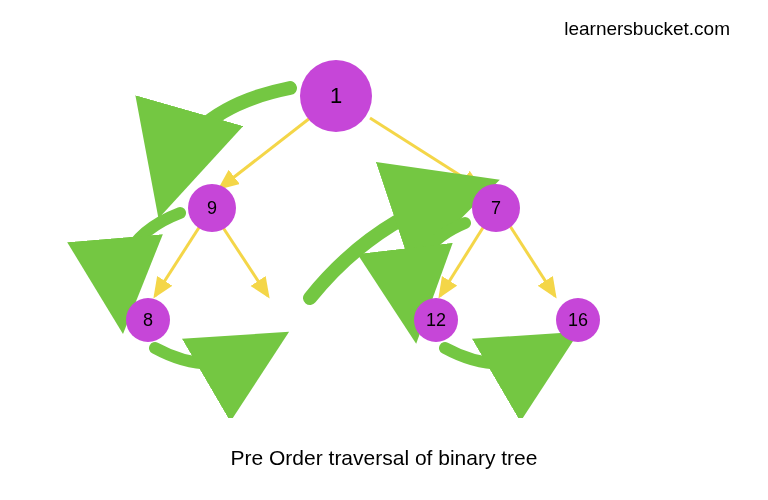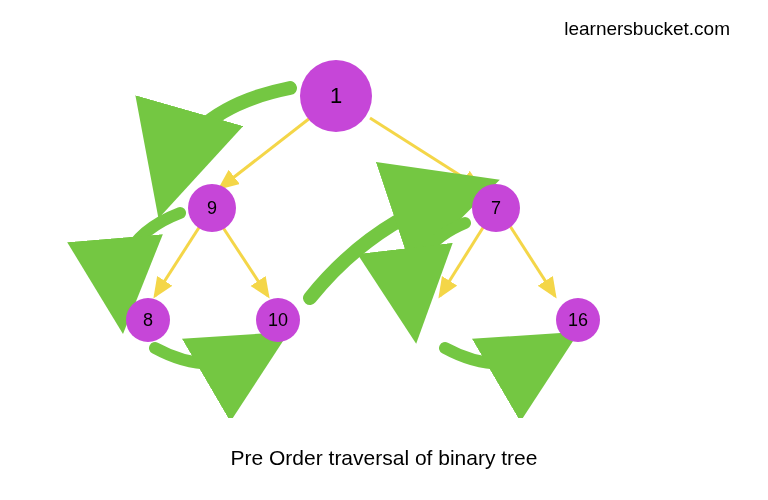--- a/index.html
+++ b/index.html
@@ -100,21 +100,21 @@
   <div class="node mid" style="left:188px; top:136px;">
     <span>9</span>
   </div>
   <div class="node mid" style="left:472px; top:136px;">
     <span>7</span>
   </div>
 
   <div class="node leaf" style="left:126px; top:250px;">
     <span>8</span>
   </div>
-  <div class="node leaf" style="left:256px; top:250px;">
-    <span>10</span>
+  <div class="node leaf" style="left:414px; top:250px;">
+    <span>12</span>
   </div>
   <div class="node leaf" style="left:556px; top:250px;align-items:center;">
     <span>16</span>
   </div>
 </div>
 
 <div class="caption">Pre Order traversal of binary tree</div>
 
 </body></html>

